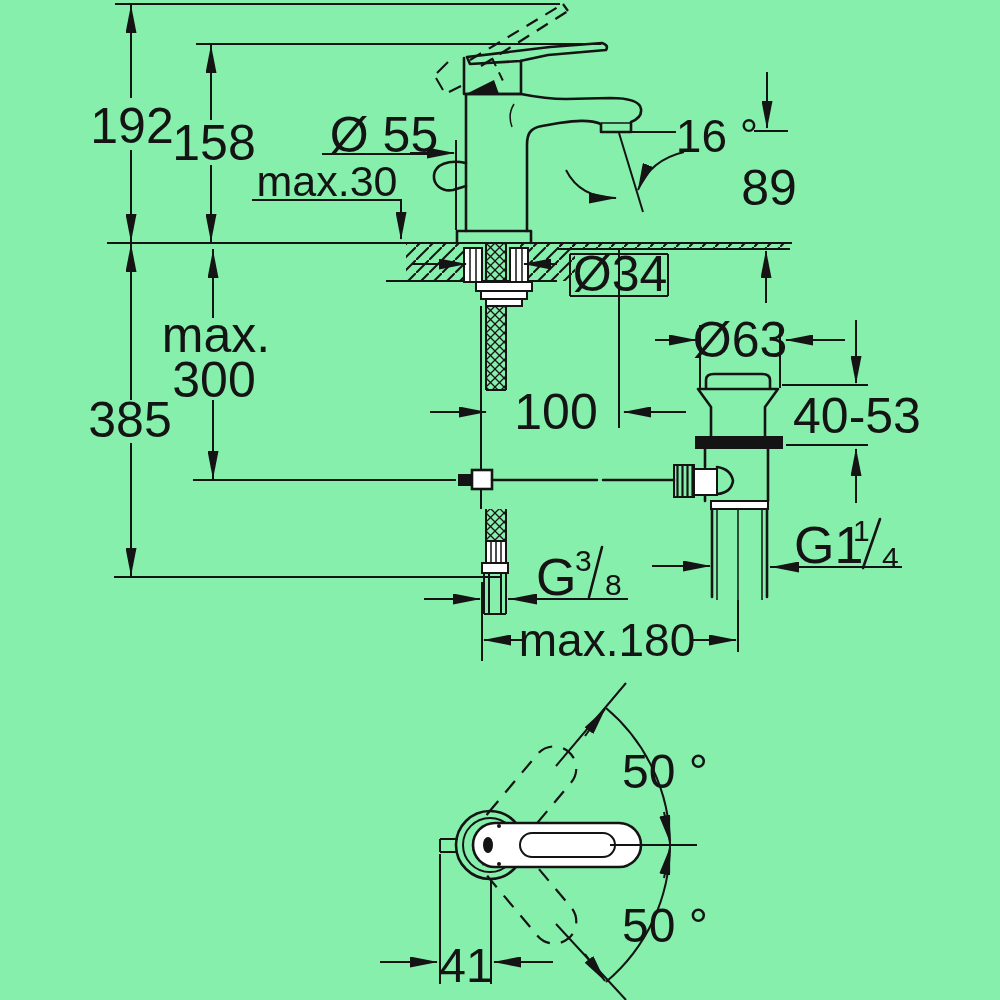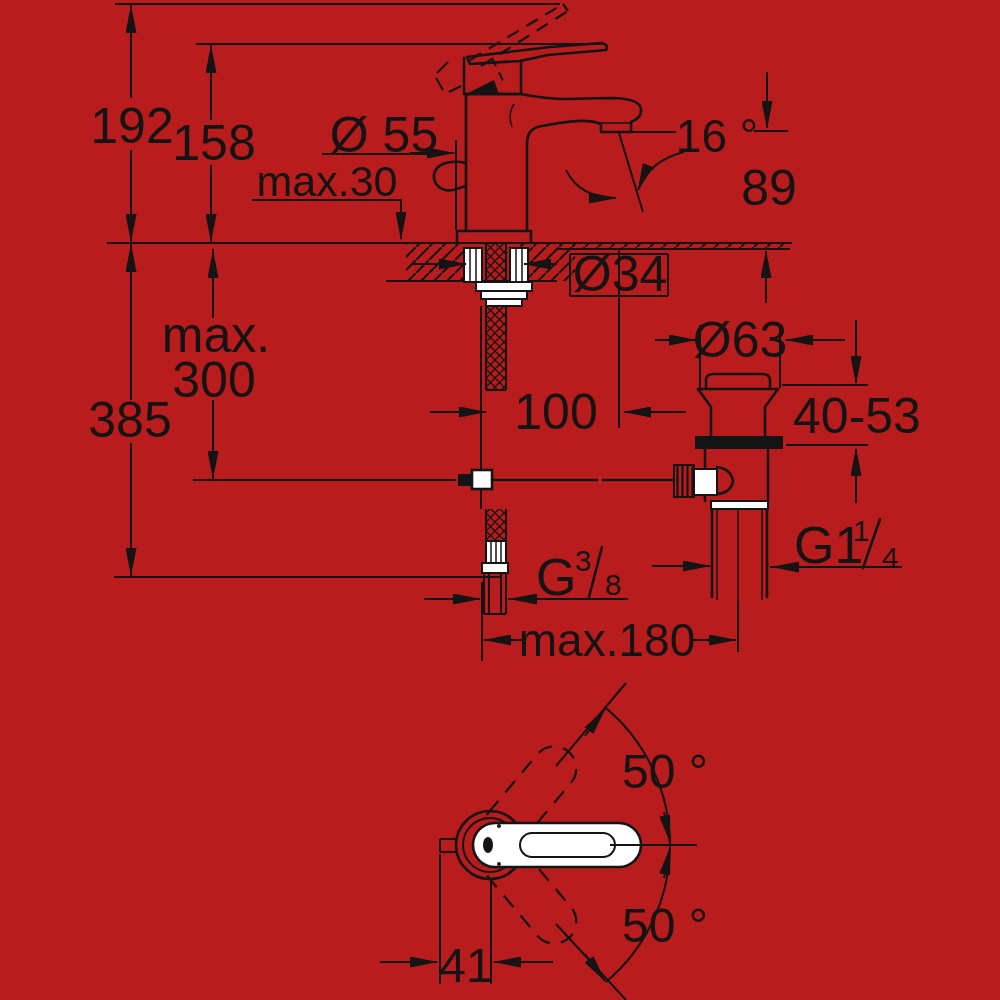--- a/index.html
+++ b/index.html
@@ -1,16 +1,16 @@
 <!DOCTYPE html>
 <html><head>
 <meta charset="utf-8">
 <style>
   html,body{margin:0;padding:0;background:#ffffff;}
-  .stage{width:1000px;height:1000px;background:#b91c1c;position:relative;overflow:hidden;}
+  .stage{width:1000px;height:1000px;background:#86efac;position:relative;overflow:hidden;}
   svg{display:block}
   .ln  {stroke:#141414;stroke-width:2;  fill:none;stroke-linecap:butt;}
   .ln15{stroke:#141414;stroke-width:1.5;fill:none;}
   .ln25{stroke:#141414;stroke-width:2.6;fill:none;stroke-linejoin:round;stroke-linecap:round;}
   .fill{fill:#141414;stroke:none;}
   .white{fill:#ffffff;stroke:#141414;stroke-width:2;}
   .white25{fill:#ffffff;stroke:#141414;stroke-width:2.6;}
   .dash {stroke:#141414;stroke-width:2.2;fill:none;stroke-dasharray:13 9;}
   .dash2{stroke:#141414;stroke-width:2;fill:none;stroke-dasharray:9 7;}
   .dashcap{stroke:#141414;stroke-width:2.2;fill:none;stroke-dasharray:15 11;}

